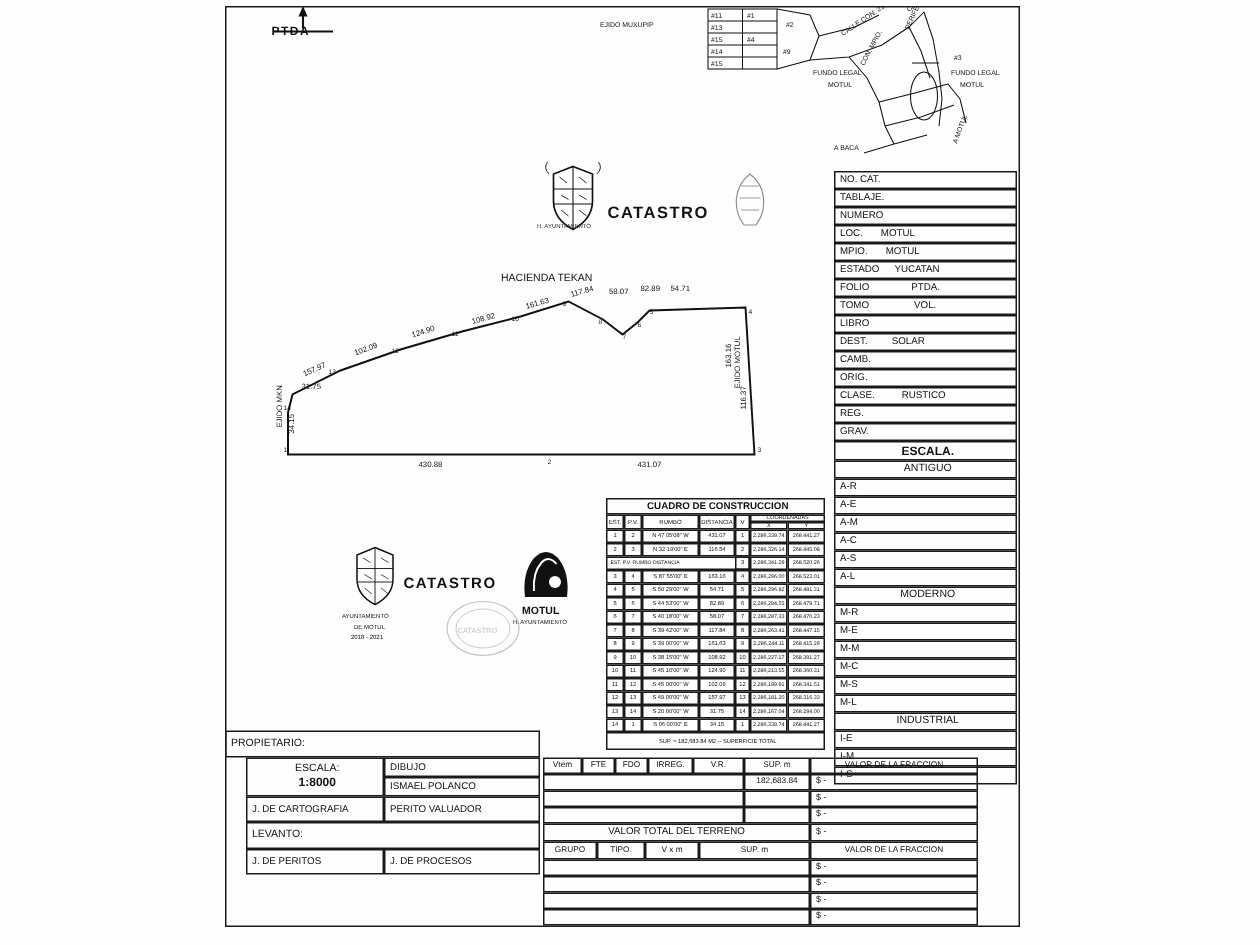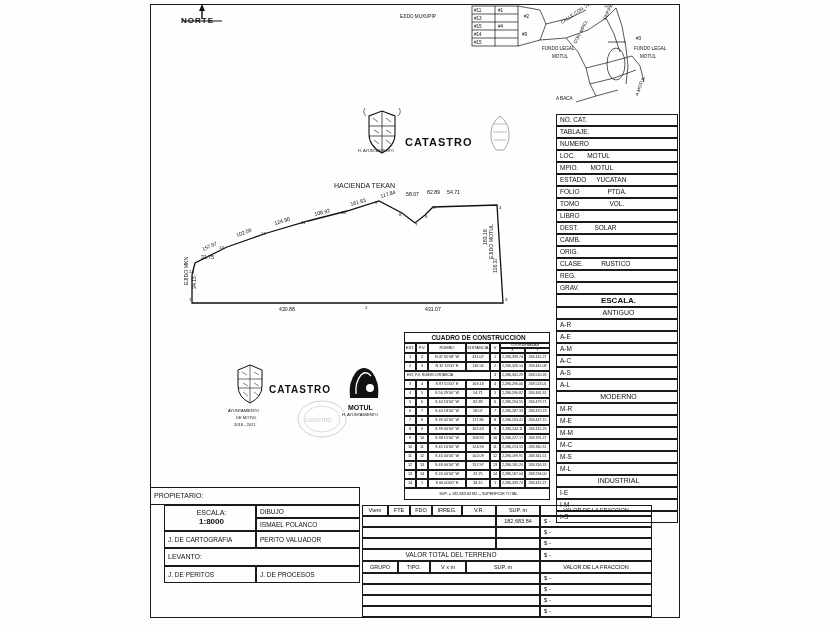--- a/index.html
+++ b/index.html
@@ -26,21 +26,21 @@
 
   <div class="frame" style="left:150px;top:4px;width:528px;height:612px;"></div>
 
   <div class="nb" style="left:176px;top:4px;">
     <svg width="52" height="22" viewBox="0 0 52 22">
       <line x1="26" y1="2" x2="26" y2="15" stroke="#111" stroke-width="1.4"></line>
       <polygon points="26,0 23,7 29,7" fill="#111"></polygon>
       <line x1="6" y1="17" x2="46" y2="17" stroke="#111" stroke-width="1.2"></line>
     </svg>
   </div>
-  <div class="txt s8 b" style="left:181px;top:16px;letter-spacing:1px;">NORTE</div>
+  <div class="txt s8 b" style="left:181px;top:16px;letter-spacing:1px;">PTDA</div>
 
   <div class="nb" style="left:400px;top:4px;">
     <svg width="276" height="106" viewBox="0 0 276 106">
 
       <g stroke="#111" stroke-width="0.7" fill="none">
         <rect x="72" y="2" width="46" height="40"></rect>
         <line x1="72" y1="10" x2="118" y2="10"></line>
         <line x1="72" y1="18" x2="118" y2="18"></line>
         <line x1="72" y1="26" x2="118" y2="26"></line>
         <line x1="72" y1="34" x2="118" y2="34"></line>

